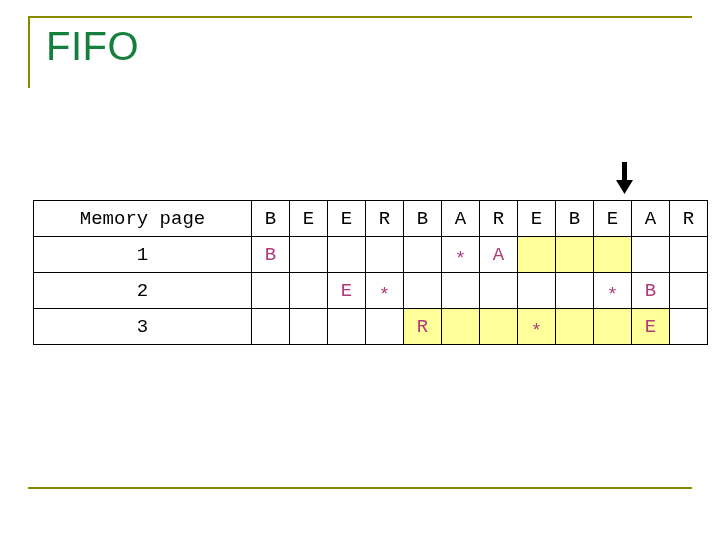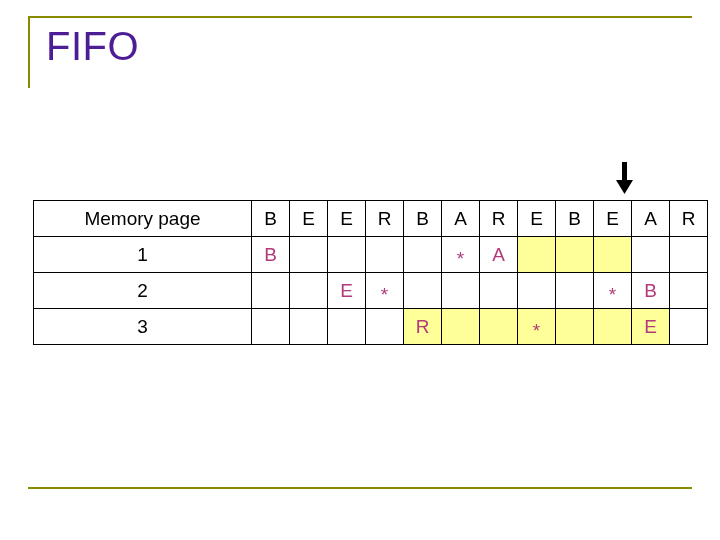--- a/index.html
+++ b/index.html
@@ -40,21 +40,21 @@
     height: 2px;
     background: #8a8a00;
   }
 
   
   .slide-title {
     position: absolute;
     left: 46px;
     top: 24px;
     font-size: 40px;
-    color: #4c1d95;
+    color: #15803d;
     letter-spacing: 0.5px;
     line-height: 1.1;
     white-space: nowrap;
   }
 
   
   .arrow {
     position: absolute;
     left: 612px;
     top: 162px;
@@ -73,20 +73,21 @@
     table-layout: fixed;
   }
   table.grid td {
     border: 1px solid #000000;
     height: 35px;
     text-align: center;
     vertical-align: middle;
     font-size: 19px;
     color: #000000;
     padding: 0;
+    font-family: Liberation Mono, monospace;
   }
   td.label-col {
     width: 217px;
     font-size: 19px;
     color: #000000;
     text-align: left;
     padding-left: 28px;
   }
   td.rowhead {
     width: 217px;

